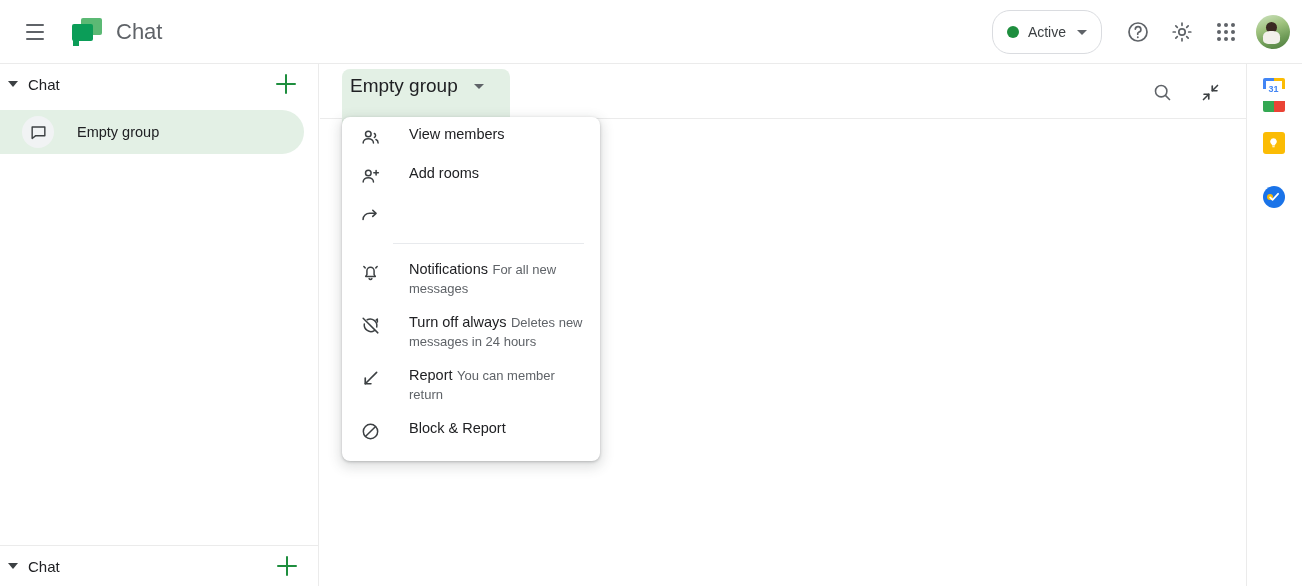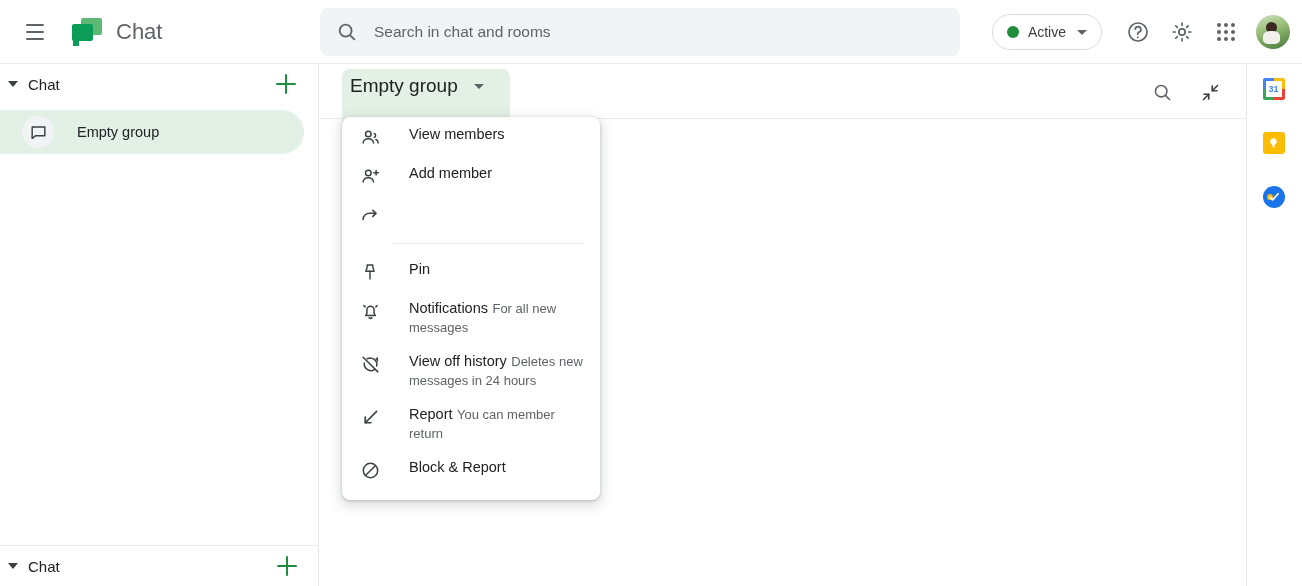--- a/index.html
+++ b/index.html
@@ -52,21 +52,21 @@
   .search-input {
     border: none; outline: none; background: transparent;
     font-family: "Liberation Sans", sans-serif;
     font-size: 15.5px; color: #202124; width: 560px;
   }
   .search-input::placeholder { color: #5f6368; }
 
   .top-right { position: absolute; right: 8px; top: 0; height: 64px; display: flex; align-items: center; gap: 0; }
   .status-chip {
     display: flex; align-items: center; gap: 9px;
-    height: 36px; padding: 0 14px 0 14px;
+    height: 44px; padding: 0 14px 0 14px;
     border: 1px solid #dadce0; border-radius: 18px;
     cursor: pointer; margin-right: 14px;
   }
   .status-dot { width: 12px; height: 12px; border-radius: 50%; background: #1e8e3e; }
   .status-label { font-size: 14px; color: #3c4043; }
   .caret-down {
     width: 0; height: 0; margin-left: 2px;
     border-left: 5px solid transparent; border-right: 5px solid transparent;
     border-top: 5px solid #5f6368;
   }
@@ -177,21 +177,21 @@
   
   .rail {
     position: absolute; right: 0; top: 64px;
     width: 56px; height: 522px;
     background: #fff; border-left: 1px solid #ebebeb;
     display: flex; flex-direction: column; align-items: center;
     padding-top: 14px; gap: 30px;
   }
   .rail-btn { width: 24px; height: 24px; cursor: pointer; border-radius: 4px; position: relative; }
 
-  .cal-icon { width:22px; height:22px; position:relative; border-radius:2px; overflow:hidden; }
+  .cal-icon { width:22px; height:34px; position:relative; border-radius:2px; overflow:hidden; }
   .cal-icon .q { position:absolute; width:11px; height:11px; }
   .cal-icon .q1 { left:0; top:0; background:#4285f4; }
   .cal-icon .q2 { right:0; top:0; background:#fbbc04; }
   .cal-icon .q3 { left:0; bottom:0; background:#34a853; }
   .cal-icon .q4 { right:0; bottom:0; background:#ea4335; }
   .cal-icon .inner {
     position:absolute; left:3px; top:3px; width:16px; height:16px; background:#fff;
     display:flex; align-items:center; justify-content:center;
     font-size:9px; font-weight:bold; color:#4285f4;
     font-family:"Liberation Sans", sans-serif;
@@ -220,29 +220,20 @@
     <span></span>
   </div>
   <div class="brand">
     <div class="chat-logo">
       <div class="b1"></div>
       <div class="b2"></div>
     </div>
     <div class="brand-title">Chat</div>
   </div>
 
-  <div class="searchbar">
-    <span class="s-icon">
-      <svg width="22" height="22" viewBox="0 0 24 24" fill="none" stroke="#5f6368" stroke-width="2">
-        <circle cx="10.5" cy="10.5" r="6.5"></circle>
-          <line x1="15.3" y1="15.3" x2="20.5" y2="20.5"></line>
-      </svg>
-    </span>
-    <input class="search-input" type="text" placeholder="Search in chat and rooms" style="">
-  </div>
 
   <div class="top-right">
     <div class="status-chip">
       <span class="status-dot"></span>
       <span class="status-label">Active</span>
       <span class="caret-down"></span>
     </div>
     <div class="icon-btn">
       <span>
         <svg width="24" height="24" viewBox="0 0 24 24" fill="none" stroke="#5f6368" stroke-width="1.7">
@@ -350,46 +341,35 @@
 
     <div class="menu-item">
       <span class="menu-ico">
         <svg width="21" height="21" viewBox="0 0 24 24" fill="none" stroke="#3c4043" stroke-width="1.7">
           <circle cx="9.5" cy="8" r="3.2"></circle>
           <path d="M3.6 18.2c0-3 2.6-4.9 5.9-4.9s5.9 1.9 5.9 4.9" stroke-linecap="round"></path>
           <path d="M18.4 5.2v5.2M15.8 7.8h5.2" stroke-linecap="round"></path>
         </svg>
       </span>
       <span class="menu-texts">
-        <span class="menu-label">Add member</span>
+        <span class="menu-label">Add rooms</span>
       </span>
     </div>
 
     <div class="menu-item">
       <span class="menu-ico">
         <svg width="21" height="21" viewBox="0 0 24 24" fill="none" stroke="#3c4043" stroke-width="1.8" stroke-linecap="round" stroke-linejoin="round">
           <path d="M3.5 16.5c0-4.2 3.4-7 7.6-7h6.6"></path>
           <path d="M14.6 6l3.7 3.5-3.7 3.5"></path>
         </svg>
       </span>
     </div>
 
     <div class="menu-div"></div>
 
-    <div class="menu-item">
-      <span class="menu-ico">
-        <svg width="20" height="20" viewBox="0 0 24 24" fill="none" stroke="#3c4043" stroke-width="1.7" stroke-linejoin="round">
-          <path d="M8.6 3.5h6.8v3.2l1.6 4.3H7l1.6-4.3V3.5z"></path>
-          <line x1="12" y1="11" x2="12" y2="20.5" stroke-linecap="round"></line>
-        </svg>
-      </span>
-      <span class="menu-texts">
-        <span class="menu-label">Pin</span>
-      </span>
-    </div>
 
     <div class="menu-item">
       <span class="menu-ico">
         <svg width="21" height="21" viewBox="0 0 24 24" fill="none" stroke="#3c4043" stroke-width="1.7" stroke-linecap="round" stroke-linejoin="round">
           <path d="M6.5 16.5h11l-1.4-2.1V10a4.1 4.1 0 0 0-8.2 0v4.4L6.5 16.5z"></path>
           <path d="M10.4 19a1.8 1.8 0 0 0 3.2 0"></path>
           <path d="M4.4 5.2L5.9 6.7M19.6 5.2l-1.5 1.5"></path>
         </svg>
       </span>
       <span class="menu-texts">
@@ -401,21 +381,21 @@
     <div class="menu-item">
       <span class="menu-ico">
         <svg width="21" height="21" viewBox="0 0 24 24" fill="none" stroke="#3c4043" stroke-width="1.7" stroke-linecap="round" stroke-linejoin="round">
           <path d="M19.1 13.7A7.6 7.6 0 0 0 8.2 5.4"></path>
           <path d="M4.9 10.3a7.6 7.6 0 0 0 11.5 7.5"></path>
           <path d="M18.4 5.8l1.4-1.2.1 3.4"></path>
           <line x1="3.6" y1="3.8" x2="20.4" y2="20.4"></line>
         </svg>
       </span>
       <span class="menu-texts">
-        <span class="menu-label">View off history</span>
+        <span class="menu-label">Turn off always</span>
         <span class="menu-desc">Deletes new messages in 24 hours</span>
       </span>
     </div>
 
     <div class="menu-item">
       <span class="menu-ico">
         <svg width="21" height="21" viewBox="0 0 24 24" fill="none" stroke="#3c4043" stroke-width="1.9" stroke-linecap="round" stroke-linejoin="round">
           <path d="M19 5L6 18"></path>
           <path d="M12.5 18H6v-6.5"></path>
         </svg>

